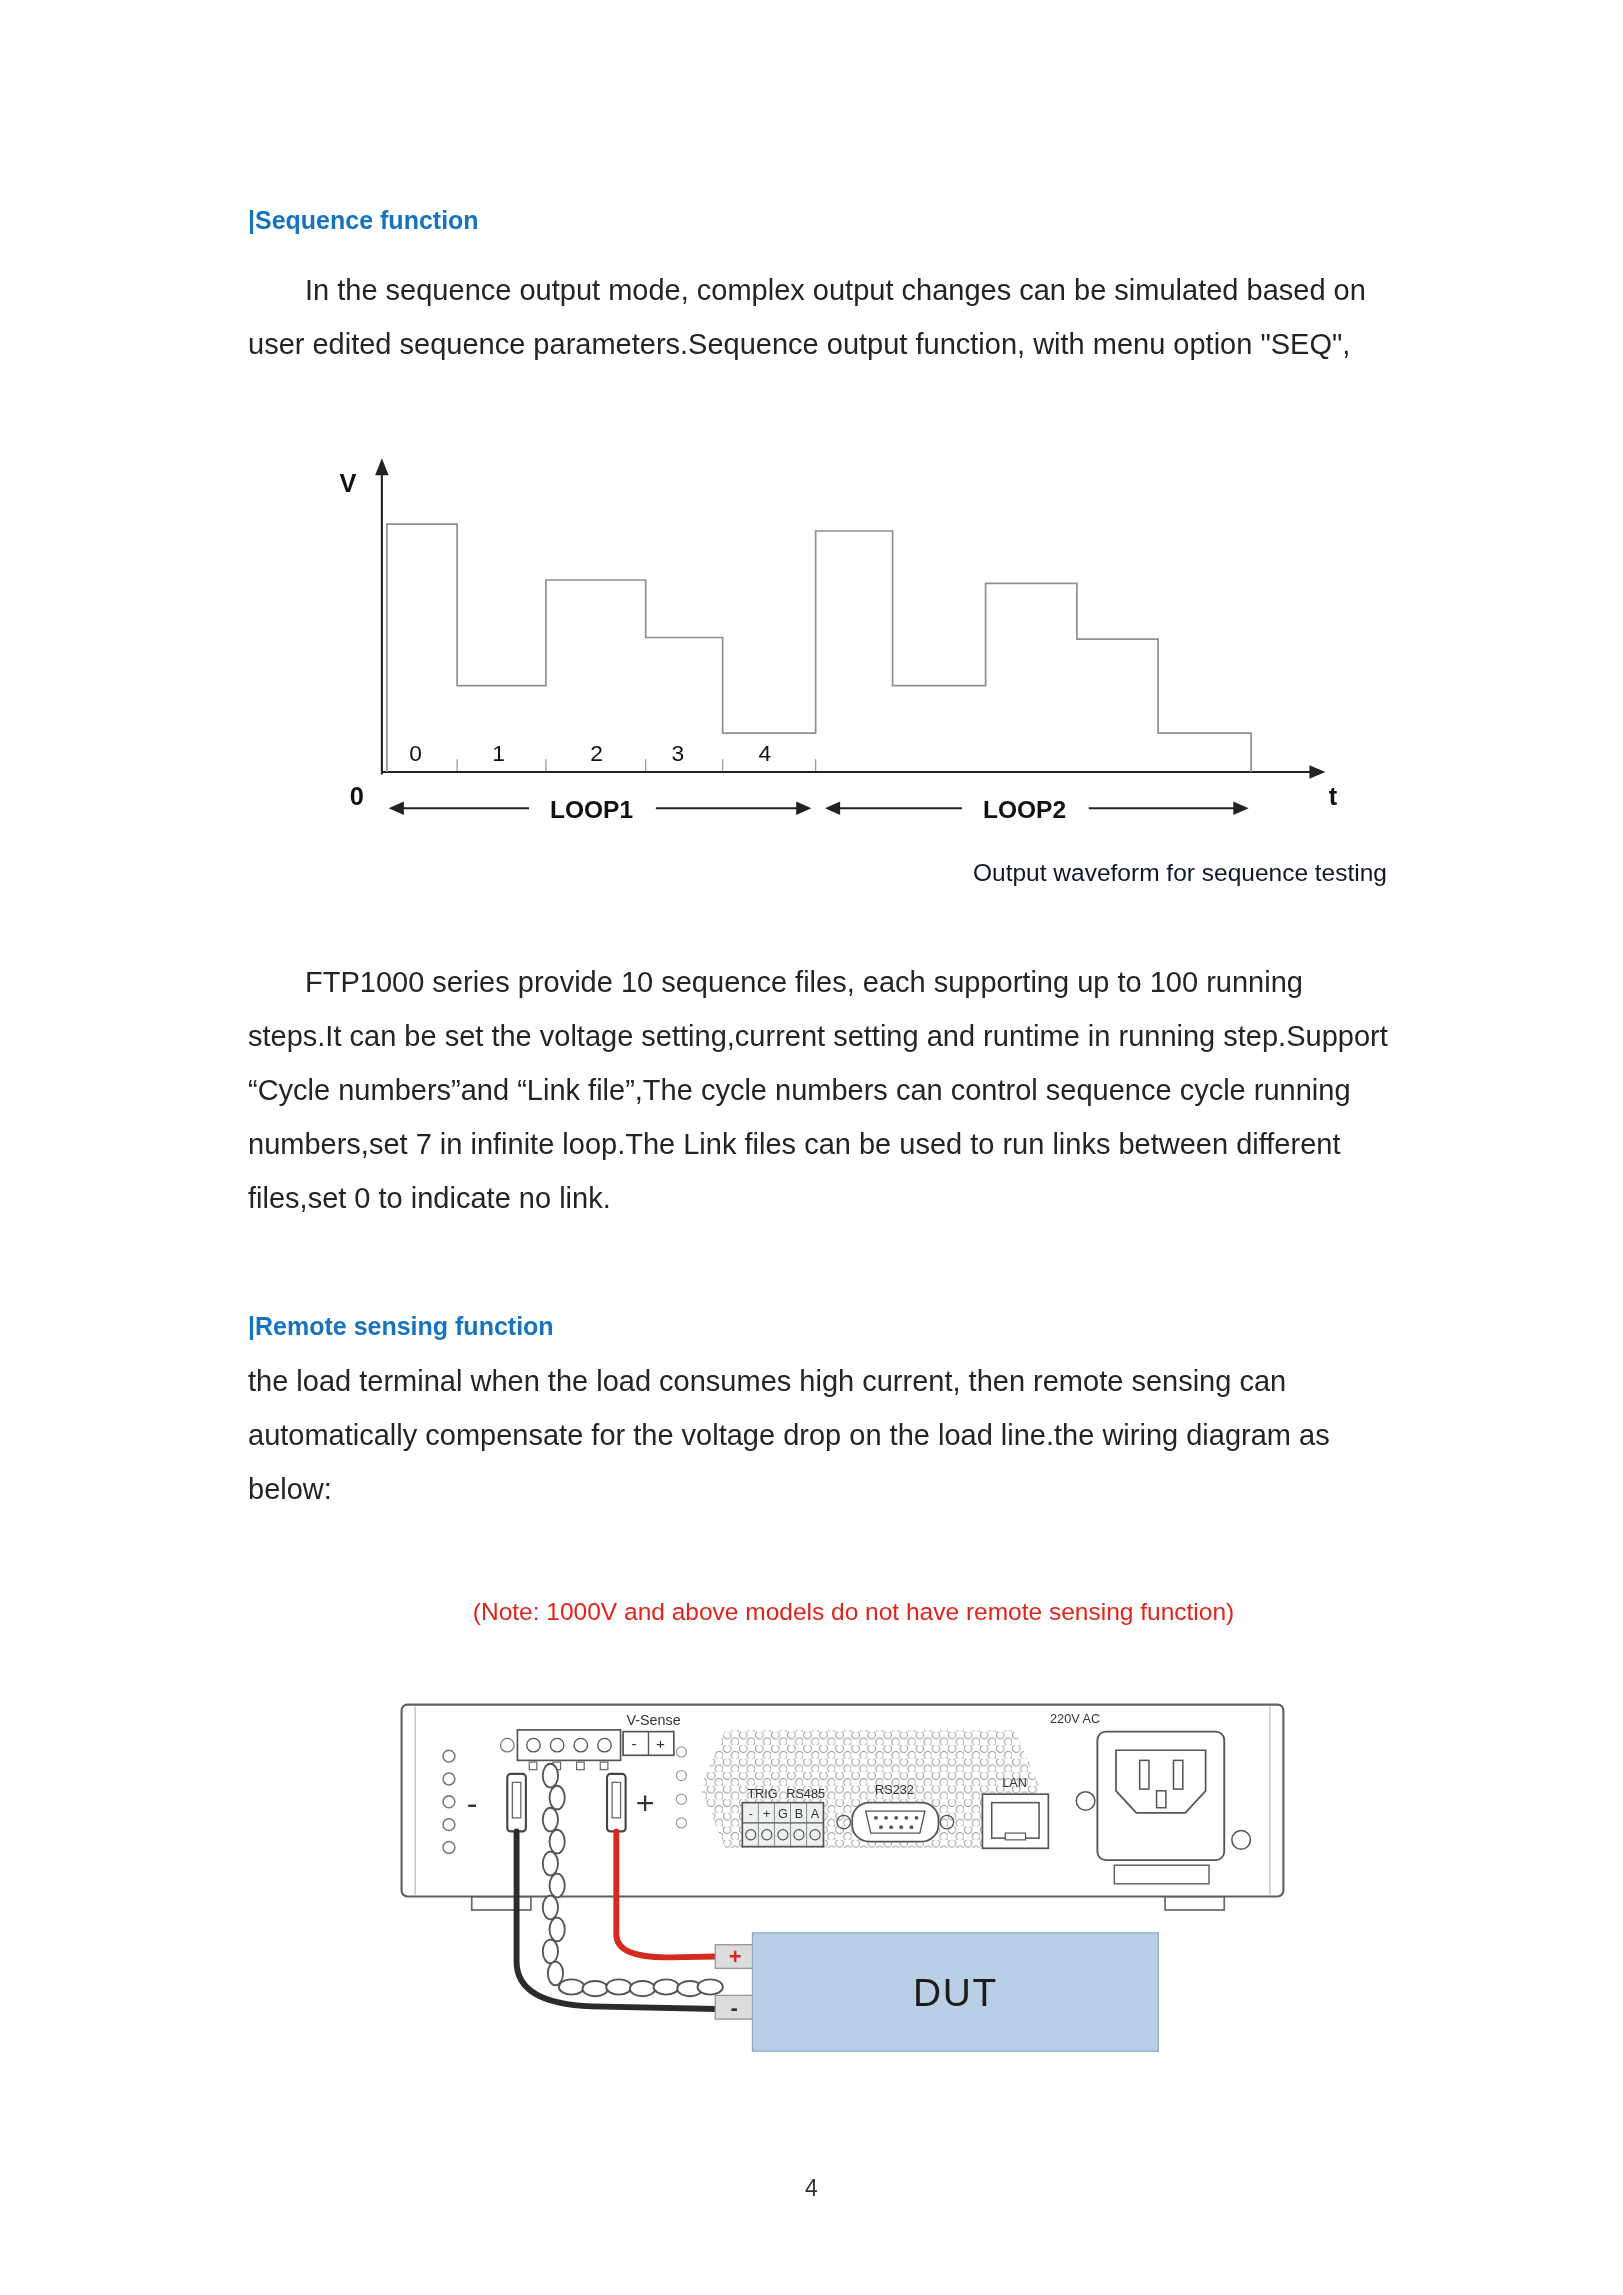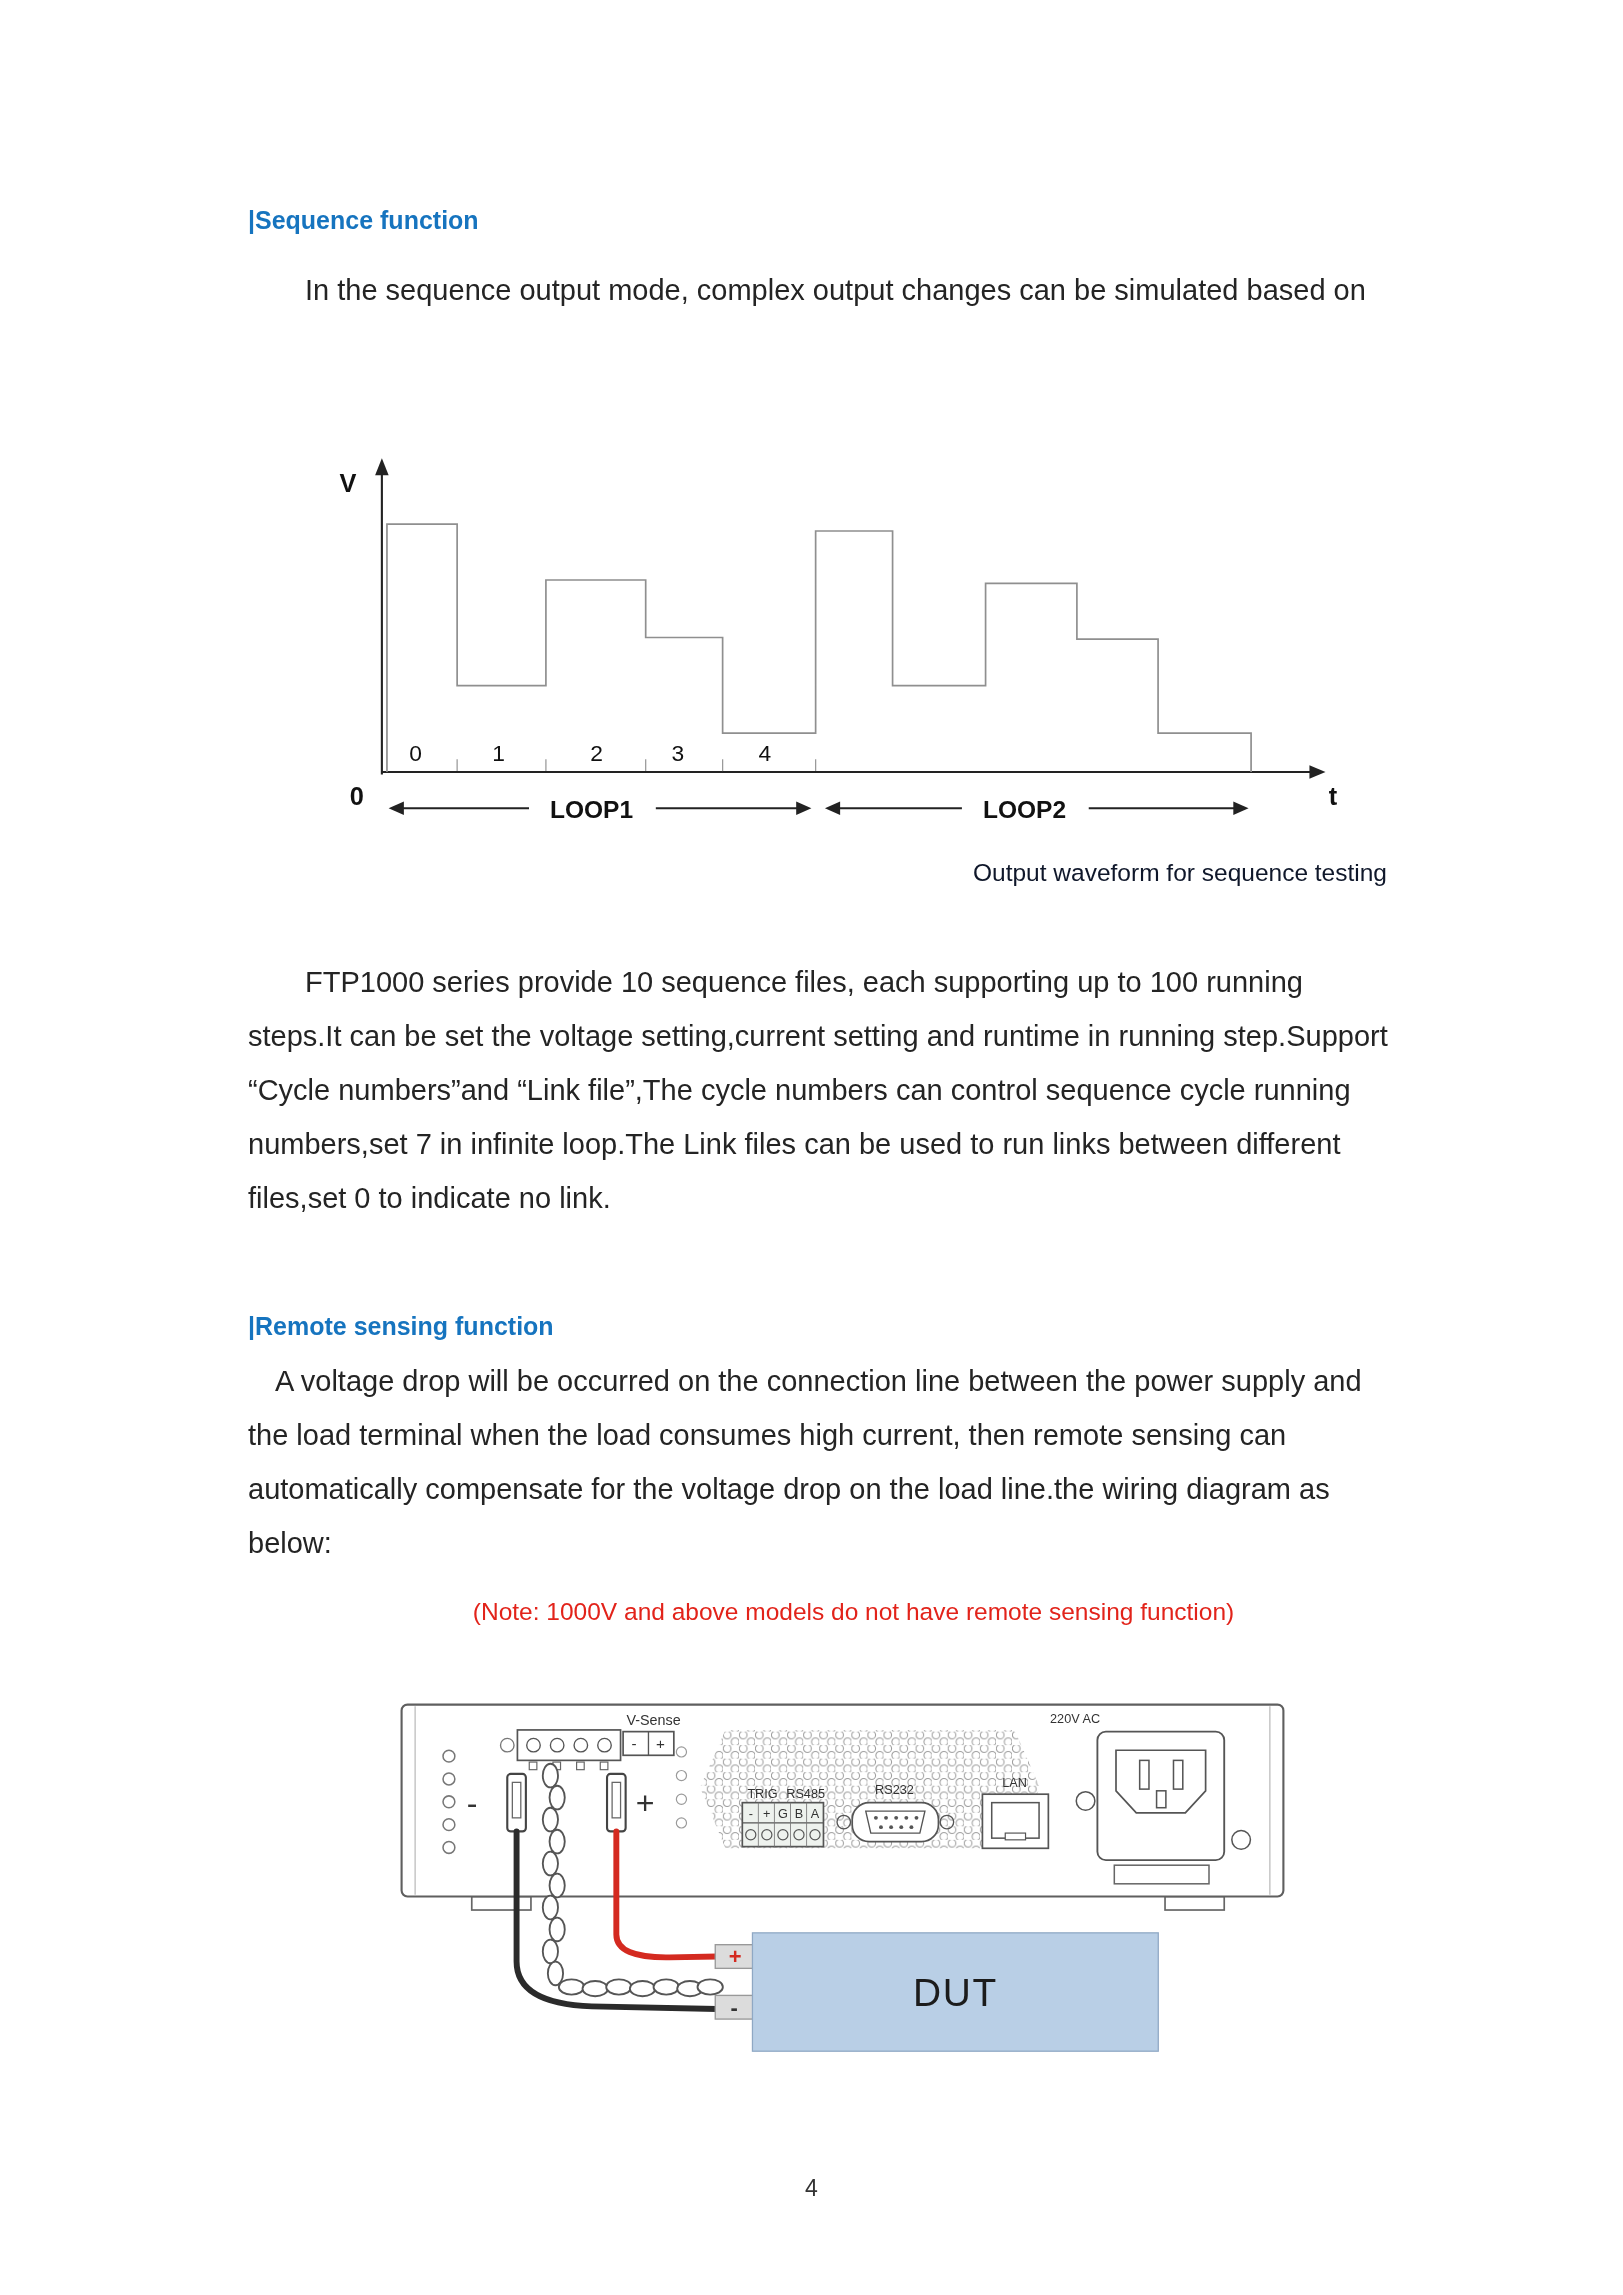--- a/index.html
+++ b/index.html
@@ -50,20 +50,21 @@
   }
   svg text{font-family:"Liberation Sans", sans-serif;}
 </style>
 </head>
 <body>
 
 <div class="abs section-heading" style="top:203px">|Sequence function</div>
 
 <div class="abs body-para" style="top:263px">
   <div class="line indent-lg">In the sequence output mode, complex output changes can be simulated based on</div>
+  <div class="line">user edited sequence parameters.Sequence output function, with menu option "SEQ",</div>
 </div>
 
 <svg class="abs" style="left:321px;top:448px" width="1040" height="423" viewBox="380 530 1230 500">
 
   <line x1="452" y1="558" x2="452" y2="916" stroke="#222" stroke-width="2.5"></line>
   <polygon points="452,542 444,562 460,562" fill="#222"></polygon>
   <text x="402" y="582" font-size="30" font-weight="bold" fill="#111">V</text>
 
   <line x1="452" y1="913" x2="1552" y2="913" stroke="#222" stroke-width="2.5"></line>
   <polygon points="1568,913 1549,905 1549,921" fill="#222"></polygon>
@@ -111,21 +112,20 @@
   <div class="line indent-lg">FTP1000 series provide 10 sequence files, each supporting up to 100 running</div>
   <div class="line">steps.It can be set the voltage setting,current setting and runtime in running step.Support</div>
   <div class="line">“Cycle numbers”and “Link file”,The cycle numbers can control sequence cycle running</div>
   <div class="line">numbers,set 7 in infinite loop.The Link files can be used to run links between different</div>
   <div class="line">files,set 0 to indicate no link.</div>
 </div>
 
 <div class="abs section-heading" style="top:1309px">|Remote sensing function</div>
 
 <div class="abs body-para" style="top:1354px">
-  <div class="line indent-sm">A voltage drop will be occurred on the connection line between the power supply and</div>
   <div class="line">the load terminal when the load consumes high current, then remote sensing can</div>
   <div class="line">automatically compensate for the voltage drop on the load line.the wiring diagram as</div>
   <div class="line">below:</div>
 </div>
 
 <div class="abs red-note" style="top:1593px">(Note: 1000V and above models do not have remote sensing function)</div>
 
 <svg class="abs" style="left:372px;top:1691px" width="930" height="389" viewBox="440 2000 1100 460">
 
   <defs>

